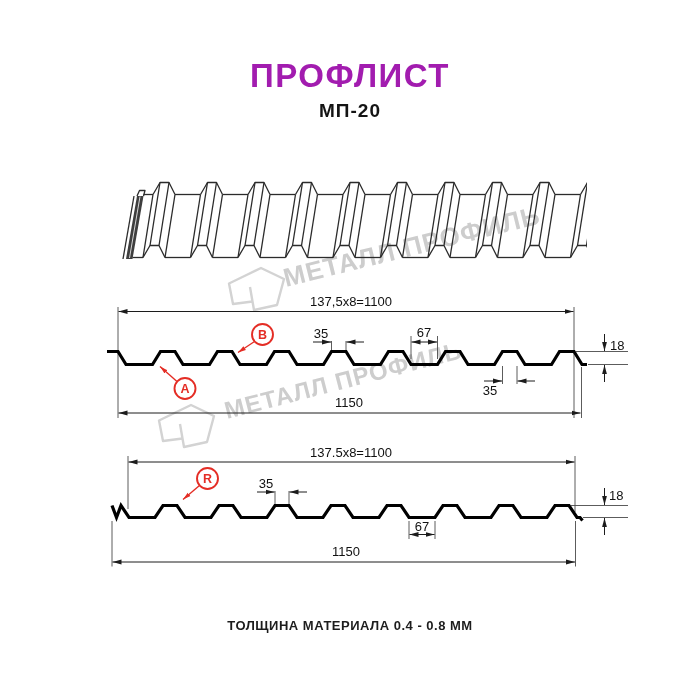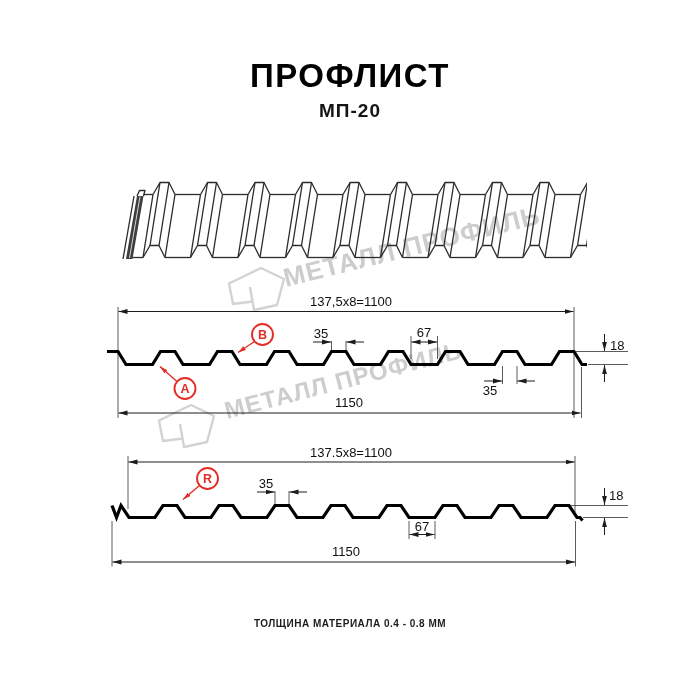--- a/index.html
+++ b/index.html
@@ -1,22 +1,22 @@
 <!DOCTYPE html>
 <html><head>
 <meta charset="utf-8">
 <style>
   html,body{margin:0;padding:0;background:#ffffff;}
   .stage{position:relative;width:700px;height:700px;background:#fff;overflow:hidden;
          font-family:"Liberation Sans","DejaVu Sans",sans-serif;}
   .hdr{position:absolute;top:57px;left:0;right:0;text-align:center;z-index:3;}
-  .hdr h1{margin:0;font-size:33px;font-weight:800;letter-spacing:1.5px;color:#000000;}
+  .hdr h1{margin:0;font-size:33px;font-weight:800;letter-spacing:1.5px;color:#a21caf;}
   .hdr .sub{margin-top:5px;font-size:19px;font-weight:600;letter-spacing:1px;color:#141414;}
   .ftr{position:absolute;top:618px;left:0;right:0;text-align:center;z-index:3;
-       font-size:10px;font-weight:600;letter-spacing:.5px;color:#1d1d1d;}
+       font-size:13px;font-weight:600;letter-spacing:.5px;color:#1d1d1d;}
   svg.art{position:absolute;left:0;top:0;z-index:2;}
   .profile{fill:none;stroke:#000;stroke-width:3.2;stroke-linejoin:miter;}
   .ext{stroke:#4a4a4a;stroke-width:.9;fill:none;}
   .dim{stroke:#1c1c1c;stroke-width:1;fill:none;}
   .dt{font-size:13px;fill:#111;text-anchor:middle;}
   .dts{font-size:13px;fill:#111;text-anchor:start;}
   .rc{fill:none;stroke:#e42d25;stroke-width:1.9;}
   .rt{font-size:12.5px;font-weight:bold;fill:#e42d25;text-anchor:middle;}
   .rl{stroke:#e42d25;stroke-width:1.4;fill:none;}
   .l3d{stroke:#2b2b2b;stroke-width:1.3;fill:none;stroke-linejoin:round;}

